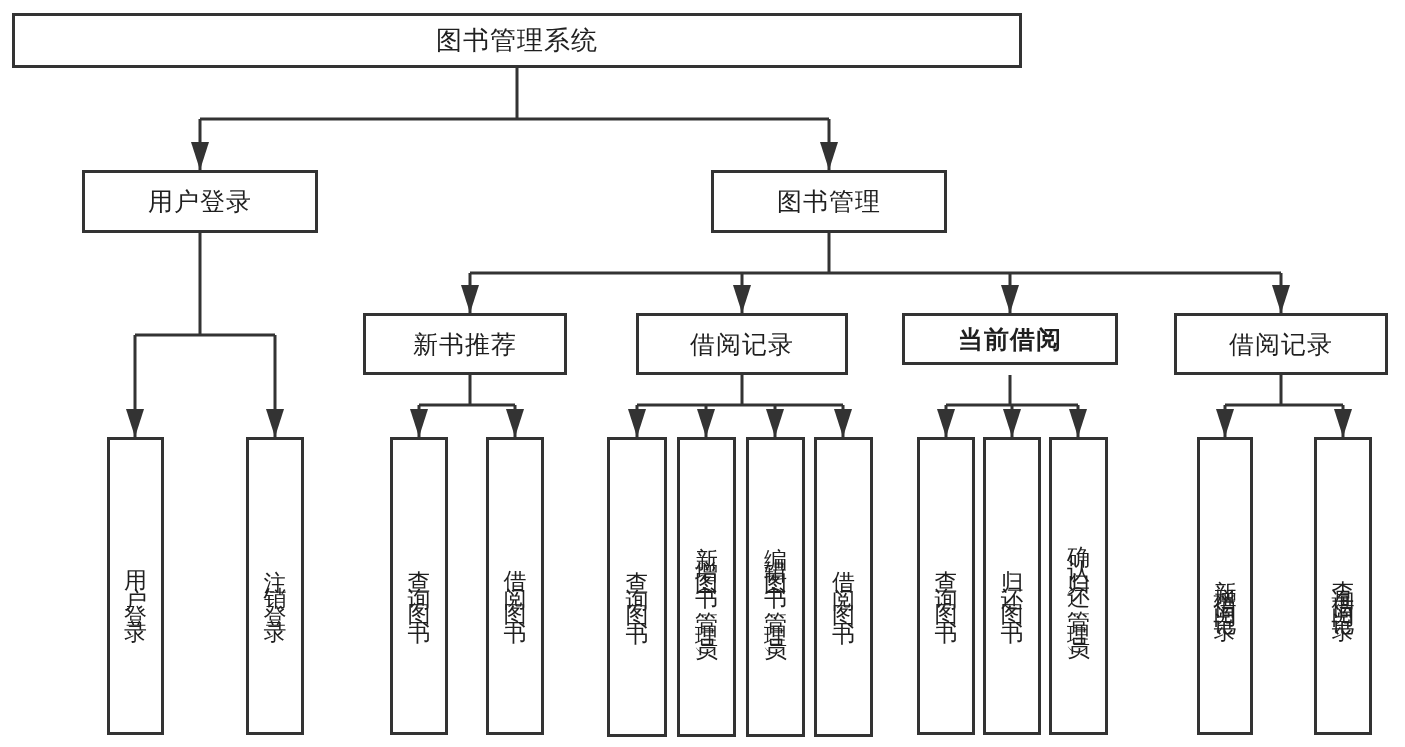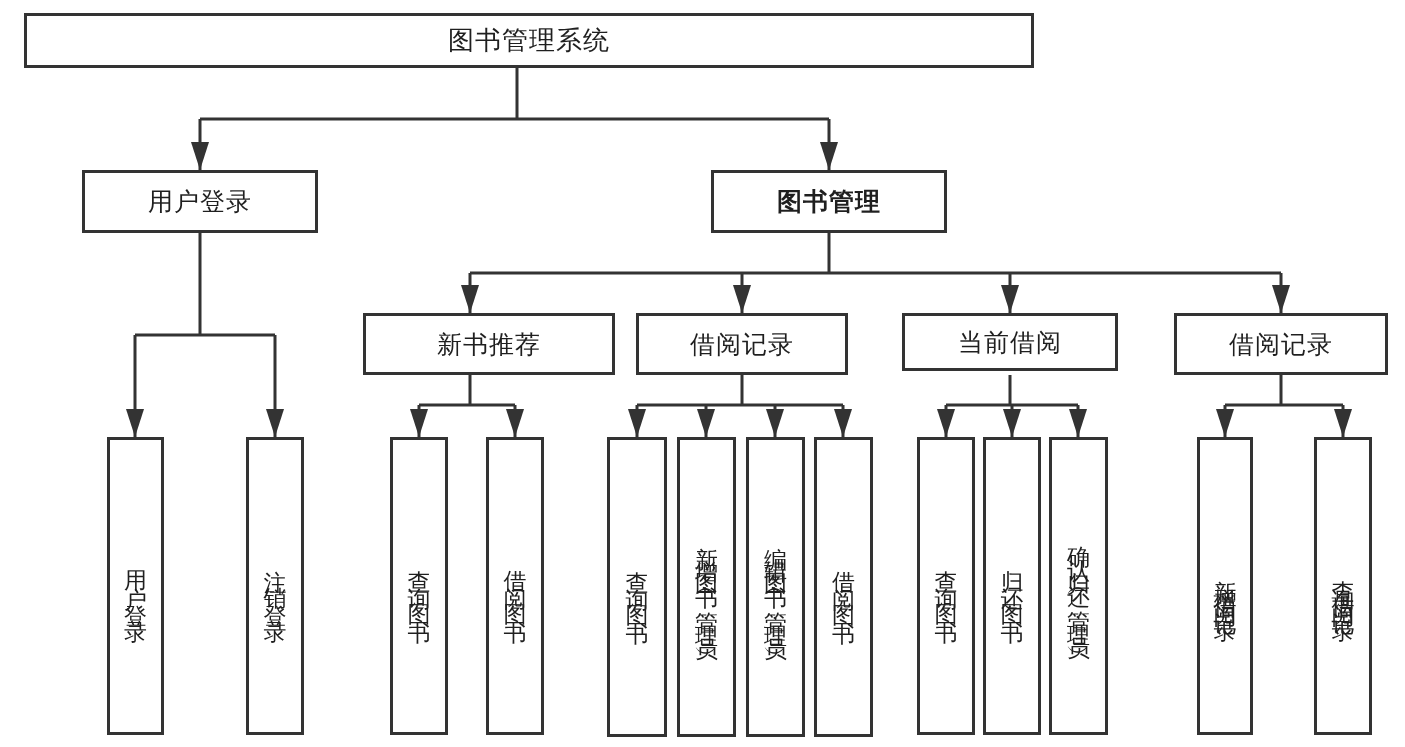--- a/index.html
+++ b/index.html
@@ -77,38 +77,38 @@
       <polygon points="766,409 784,409 775,437"></polygon>
       <polygon points="834,409 852,409 843,437"></polygon>
       <polygon points="937,409 955,409 946,437"></polygon>
       <polygon points="1003,409 1021,409 1012,437"></polygon>
       <polygon points="1069,409 1087,409 1078,437"></polygon>
       <polygon points="1216,409 1234,409 1225,437"></polygon>
       <polygon points="1334,409 1352,409 1343,437"></polygon>
     </g>
   </svg>
 
-  <div class="node h-node root-node" style="left:12px; top:13px; width:1010px; height:55px;margin-left:12px;">
+  <div class="node h-node root-node" style="left:12px; top:13px; width:1010px; height:55px;">
     <span>图书管理系统</span>
   </div>
 
   <div class="node h-node" style="left:82px; top:170px; width:236px; height:63px;">
     <span>用户登录</span>
   </div>
-  <div class="node h-node" style="left:711px; top:170px; width:236px; height:63px;font-weight:bold;">
+  <div class="node h-node" style="left:711px; top:170px; width:236px; height:63px;">
     <span>图书管理</span>
   </div>
 
-  <div class="node h-node" style="left:363px; top:313px; width:252px; height:62px;">
+  <div class="node h-node" style="left:363px; top:313px; width:204px; height:62px;">
     <span>新书推荐</span>
   </div>
   <div class="node h-node" style="left:636px; top:313px; width:212px; height:62px;">
     <span>借阅记录</span>
   </div>
-  <div class="node h-node" style="left:902px; top:313px; width:216px; height:58px;">
+  <div class="node h-node" style="left:902px; top:313px; width:216px; height:52px;font-weight:bold;">
     <span>当前借阅</span>
   </div>
   <div class="node h-node" style="left:1174px; top:313px; width:214px; height:62px;">
     <span>借阅记录</span>
   </div>
 
   <div class="node v-node" style="left:107px; top:437px; width:57px; height:298px;">
     <span style="letter-spacing: 17px;">用户登录</span>
   </div>
   <div class="node v-node" style="left:246px; top:437px; width:58px; height:298px;">

